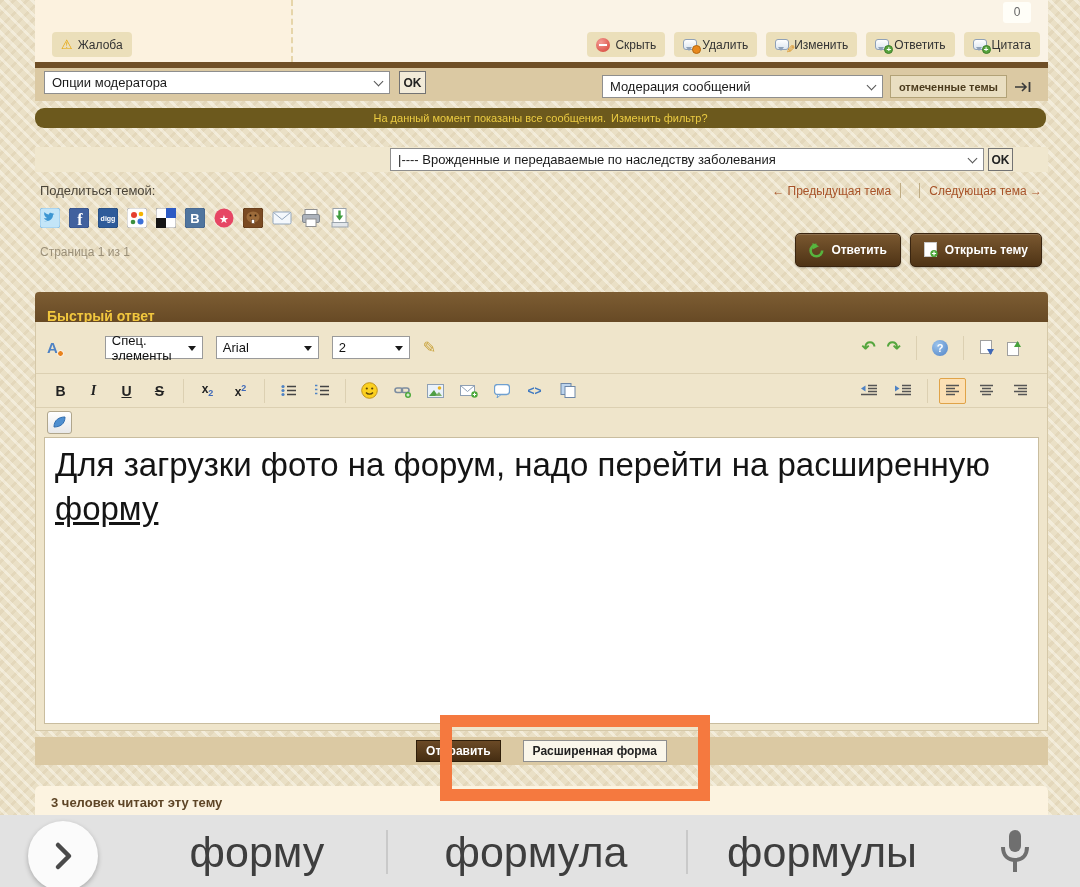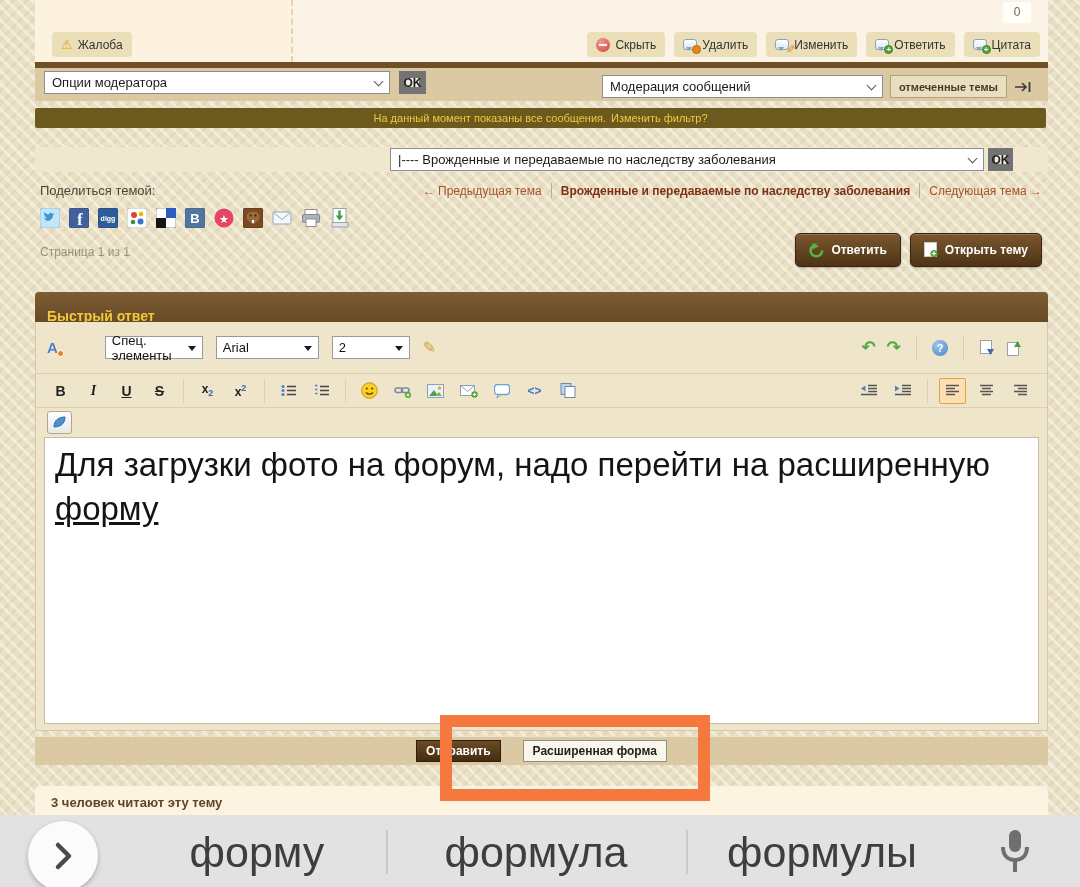--- a/index.html
+++ b/index.html
@@ -29,27 +29,27 @@
 .pencil{position:absolute;right:-7px;bottom:-6px;font-family:"DejaVu Sans",sans-serif;color:#D98E1F;font-size:11px;transform:scaleX(-1);line-height:1;}
 
 
 #brown-bar{position:absolute;left:0;right:0;top:62px;height:6px;background:#6F4F26;}
 #mod-row{position:absolute;left:0;right:0;top:68px;height:33px;background:#DBC9A3;}
 .select{background:#fff;border:1px solid #8E8E8E;display:flex;align-items:center;justify-content:space-between;padding:0 7px;font-size:13px;color:#1a1a1a;cursor:pointer;}
 .select span{white-space:nowrap;overflow:hidden;}
 .vchev{width:7px;height:7px;border-right:1.5px solid #555;border-bottom:1.5px solid #555;transform:rotate(45deg);margin-top:-3px;flex:none;}
 #modsel1{position:absolute;left:9px;top:3px;width:346px;height:23px;}
 #modok{position:absolute;left:364px;top:3px;width:27px;height:23px;}
-.okbtn{background:#F2EBD9;border:7px solid #737373;font-weight:bold;font-size:12px;color:#222;display:flex;align-items:center;justify-content:center;cursor:pointer;}
+.okbtn{background:#F2EBD9;border:1px solid #737373;font-weight:bold;font-size:12px;color:#222;display:flex;align-items:center;justify-content:center;cursor:pointer;}
 #mod-right{position:absolute;right:17px;top:7px;display:flex;align-items:center;gap:7px;}
 #modsel2{width:281px;height:23px;}
 #marked-btn{height:23px;padding:0 8px;background:#E9DEC1;border:1px solid #B2A277;font-weight:bold;font-size:11px;color:#4A3A1C;display:flex;align-items:center;cursor:pointer;}
 
 
-#banner{position:absolute;left:0;right:2px;top:108px;height:20px;background:#6C591D;border-radius:2px;display:flex;align-items:center;justify-content:center;gap:5px;font-size:11px;color:#EBCB42;}
+#banner{position:absolute;left:0;right:2px;top:108px;height:20px;background:#6C591D;border-radius:9px;display:flex;align-items:center;justify-content:center;gap:5px;font-size:11px;color:#EBCB42;}
 #banner .lnk{cursor:pointer;text-align:right;}
 #jump-row{position:absolute;left:0;right:0;top:147px;height:25px;background:#F0E7CE;}
 #jumpsel{position:absolute;left:355px;top:1px;width:594px;height:23px;}
 #jumpok{position:absolute;left:953px;top:1px;width:25px;height:23px;}
 
 
 #share-label{position:absolute;left:5px;top:183px;font-weight:normal;font-size:13px;color:#4A4438;}
 #social-row{position:absolute;left:5px;top:208px;display:flex;gap:9px;}
 .soc{width:20px;height:20px;display:block;cursor:pointer;}
 #topic-nav{position:absolute;top:183px;right:6px;display:flex;align-items:center;font-size:12px;}
@@ -250,21 +250,20 @@
         <rect x="3" y="0.5" width="13" height="14" fill="#fff" stroke="#9AA3AC"></rect>
         <path d="M9.5 2.5v6" stroke="#3E9C3E" stroke-width="2.4"></path>
         <path d="M5.8 7.5l3.7 5 3.7-5z" fill="#3E9C3E"></path>
         <rect x="2" y="14.5" width="16" height="4.5" fill="#E2E6EA" stroke="#9AA3AC"></rect>
       </svg>
   </div>
 
   <div id="topic-nav">
     <span id="tn-prev">← Предыдущая тема</span>
     <span class="tn-sep"></span>
-    <span id="tn-cur">Врожденные и передаваемые по наследству заболевания</span>
     <span class="tn-sep"></span>
     <span id="tn-next">Следующая тема →</span>
   </div>
 
   <div id="pagination">Страница 1 из 1</div>
 
   <div id="topic-actions">
     <div class="dark-btn">
       <svg width="15" height="15" viewBox="0 0 15 15">
           <path d="M13.2 7.5A5.8 5.8 0 1 1 7.5 1.7" stroke="#57B43E" stroke-width="2.6" fill="none"></path>

